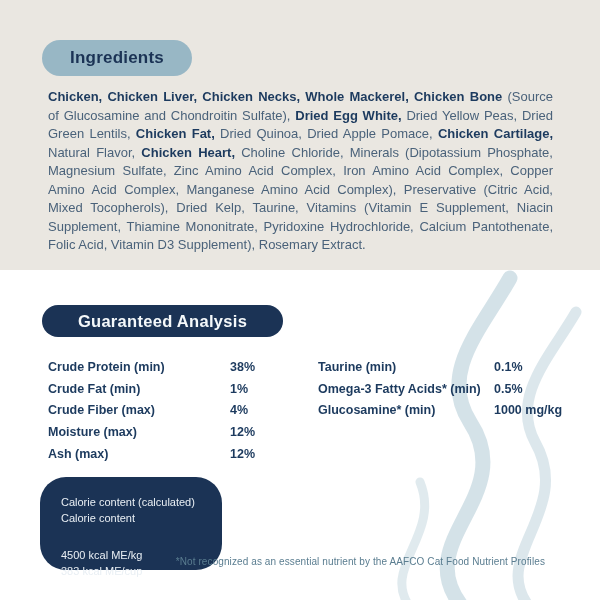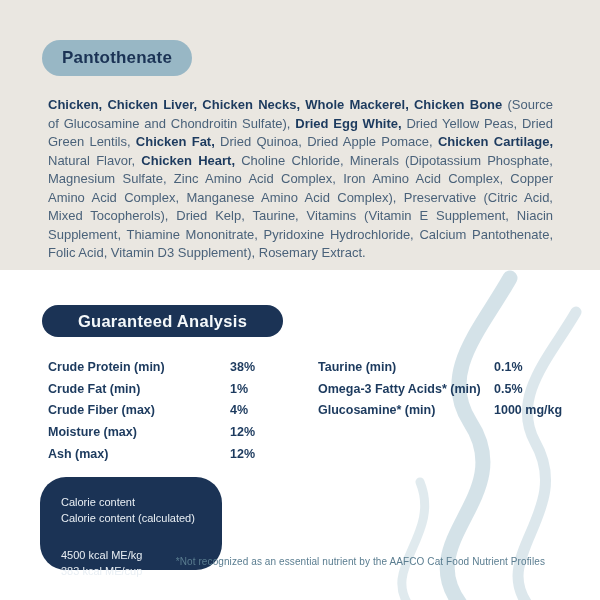--- a/index.html
+++ b/index.html
@@ -8,21 +8,21 @@
     font-family:"Liberation Sans",sans-serif;background:#eae7e1;
   }
   
   .top{position:absolute;left:0;top:0;width:600px;height:270px;background:#eae7e1;}
   .pill{display:flex;align-items:center;justify-content:center;font-weight:bold;}
   .pill-light{
     position:absolute;left:42px;top:40px;width:150px;height:36px;border-radius:18px;
     background:#98b7c5;color:#1b3355;font-size:17px;letter-spacing:.2px;
   }
   .ingredients-text{
-    position:absolute;left:48px;top:96px;width:505px;margin:0;
+    position:absolute;left:48px;top:88px;width:505px;margin:0;
     font-size:13px;line-height:18.5px;text-align:justify;color:#4a627a;
   }
   .ingredients-text .b{font-weight:bold;color:#1c3a5e;}
   
   .bottom{position:absolute;left:0;top:270px;width:600px;height:330px;background:#ffffff;}
   .watermark{position:absolute;right:0;top:0;pointer-events:none;}
   .pill-dark{
     position:absolute;left:42px;top:35px;width:241px;height:32px;border-radius:16px;
     background:#1b3355;color:#f4f8fa;font-size:16.5px;letter-spacing:.3px;
   }
@@ -44,21 +44,21 @@
     letter-spacing:.1px;white-space:nowrap;
   }
 </style>
 </head>
 <body>
 
 <div class="page">
 
   <section class="top">
     <div class="pill pill-light">
-      <span>Pantothenate</span>
+      <span>Ingredients</span>
     </div>
     <p class="ingredients-text"><span class="b">Chicken, Chicken Liver, Chicken Necks, Whole Mackerel, Chicken Bone</span><span class="r"> (Source of Glucosamine and Chondroitin Sulfate), </span><span class="b">Dried Egg White,</span><span class="r"> Dried Yellow Peas, Dried Green Lentils, </span><span class="b">Chicken Fat,</span><span class="r"> Dried Quinoa, Dried Apple Pomace, </span><span class="b">Chicken Cartilage,</span><span class="r"> Natural Flavor, </span><span class="b">Chicken Heart,</span><span class="r"> Choline Chloride, Minerals (Dipotassium Phosphate, Magnesium Sulfate, Zinc Amino Acid Complex, Iron Amino Acid Complex, Copper Amino Acid Complex, Manganese Amino Acid Complex), Preservative (Citric Acid, Mixed Tocopherols), Dried Kelp, Taurine, Vitamins (Vitamin E Supplement, Niacin Supplement, Thiamine Mononitrate, Pyridoxine Hydrochloride, Calcium Pantothenate, Folic Acid, Vitamin D3 Supplement), Rosemary Extract.</span></p>
   </section>
 
   <section class="bottom">
 
     <svg class="watermark" width="230" height="332" viewBox="0 0 230 332" fill="none">
       <path d="M 95 340 C 35 272, 150 228, 100 152 C 68 102, 112 58, 140 8" stroke="#b1cad5" stroke-opacity="0.55" stroke-width="15" stroke-linecap="round"></path>
       <path d="M 162 340 C 115 288, 205 242, 165 172 C 140 126, 182 84, 206 42" stroke="#b1cad5" stroke-opacity="0.45" stroke-width="11" stroke-linecap="round"></path>
       <path d="M 42 340 C 8 298, 72 266, 50 212" stroke="#b1cad5" stroke-opacity="0.4" stroke-width="9" stroke-linecap="round"></path>
@@ -101,22 +101,22 @@
         <span class="ga-value">0.5%</span>
       </div>
       <div class="ga-row">
         <span class="ga-label">Glucosamine* (min)</span>
         <span class="ga-value">1000 mg/kg</span>
       </div>
     </div>
 
     <div class="calorie-box">
       <div class="cal-group">
+        <div>Calorie content (calculated)</div>
         <div>Calorie content</div>
-        <div>Calorie content (calculated)</div>
       </div>
       <div class="cal-group">
         <div>4500 kcal ME/kg</div>
         <div>383 kcal ME/cup</div>
       </div>
     </div>
 
     <div class="footnote">*Not recognized as an essential nutrient by the AAFCO Cat Food Nutrient Profiles</div>
   </section>
 </div>

